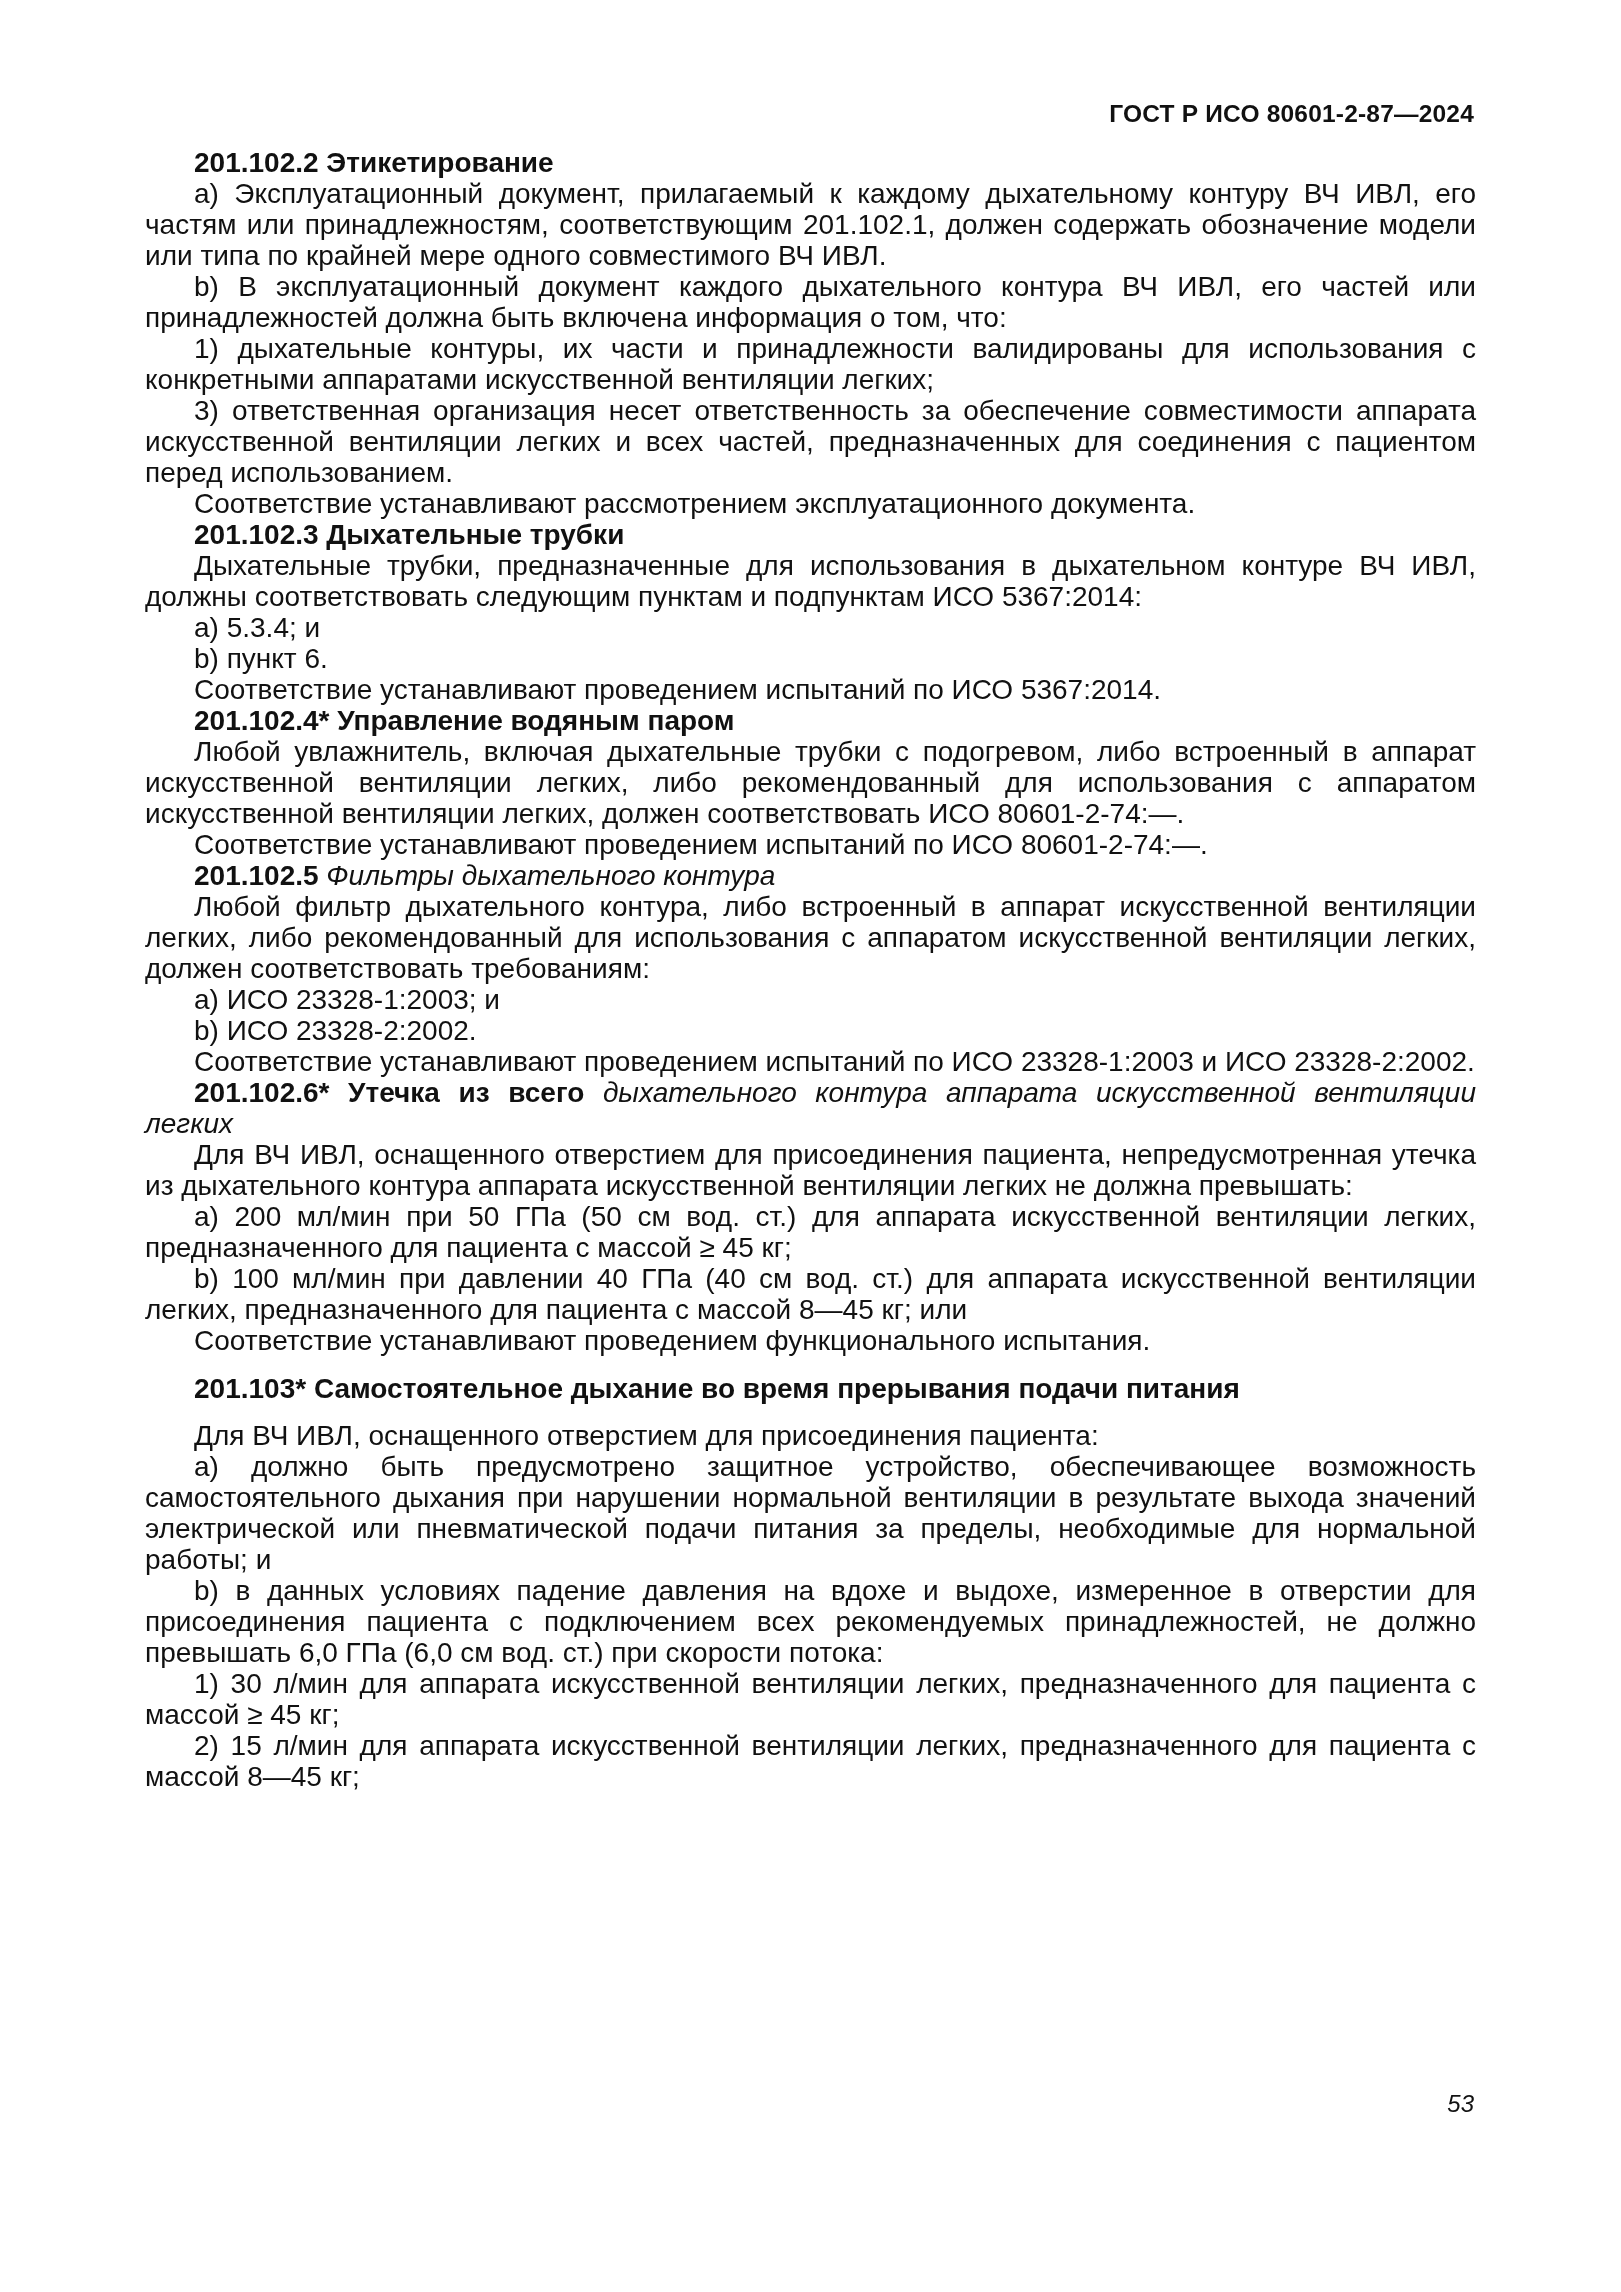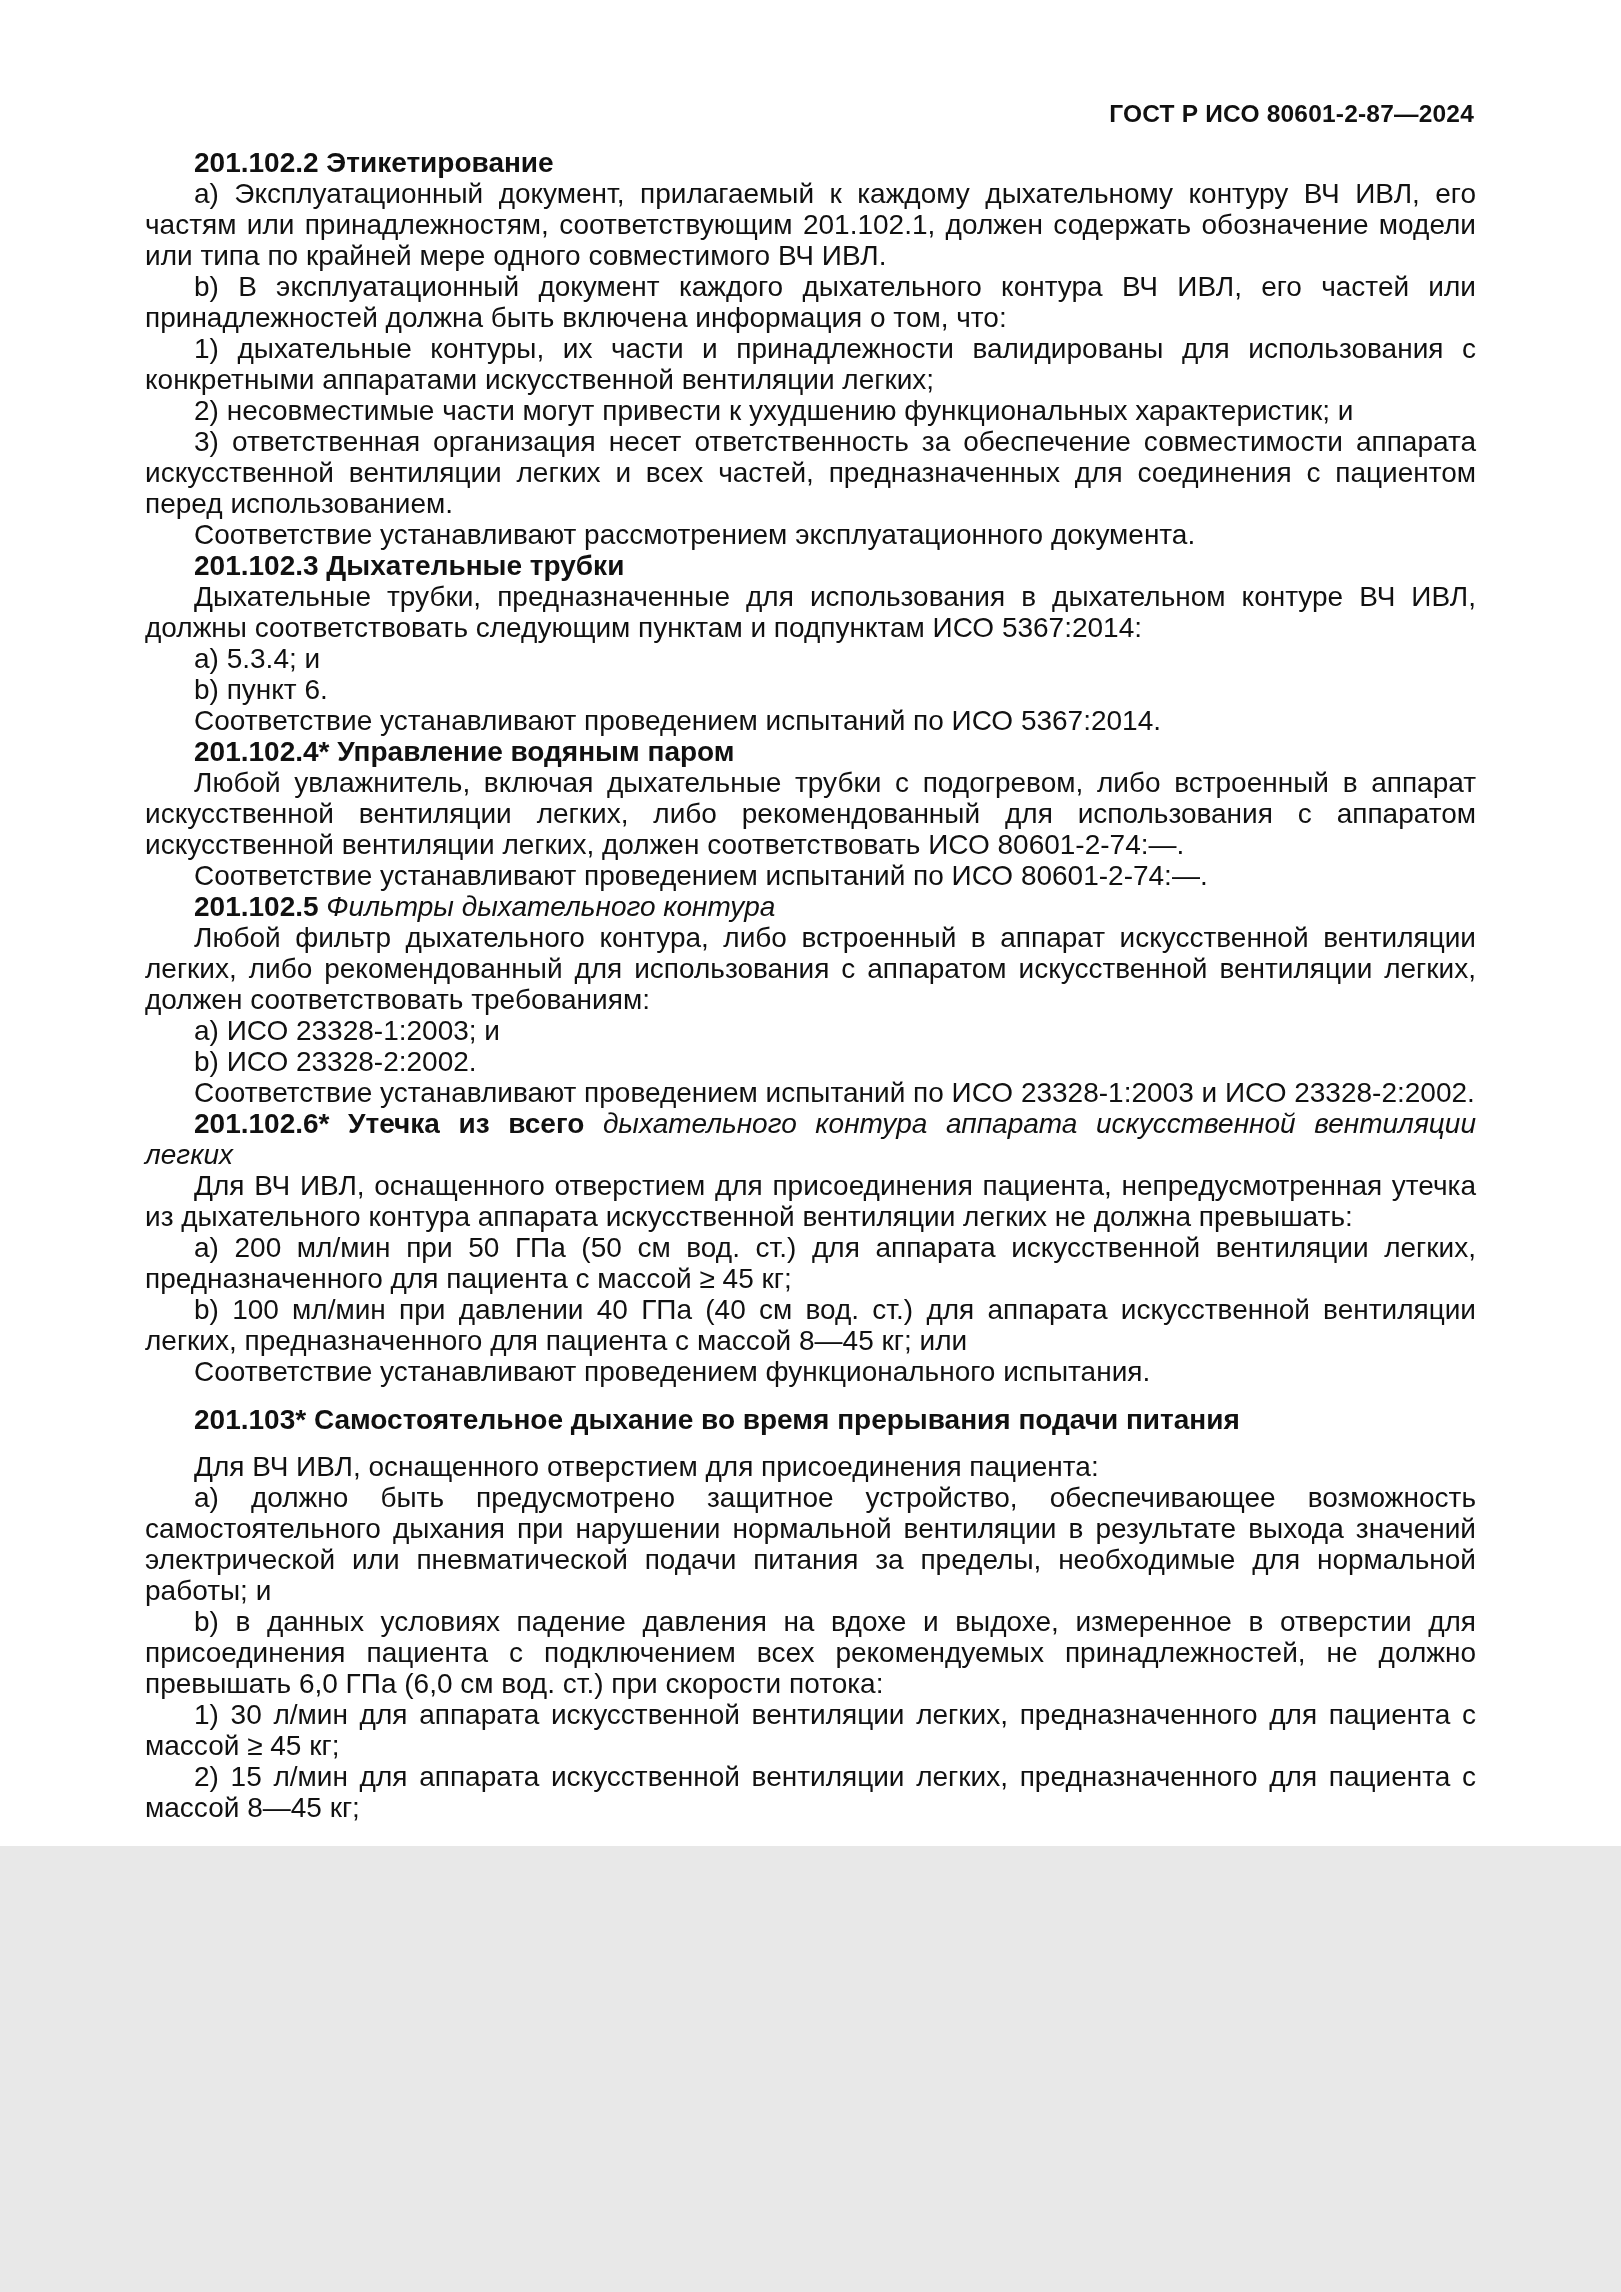--- a/index.html
+++ b/index.html
@@ -3,21 +3,21 @@
 <meta charset="utf-8">
 <style>
   html, body {
     margin: 0;
     padding: 0;
     background: #e8e8e8;
   }
   .page {
     position: relative;
     width: 1621px;
-    height: 1846px;
+    height: 2292px;
     margin: 0 auto;
     background: #ffffff;
     font-family: "Liberation Sans", sans-serif;
     color: #111111;
     overflow: hidden;
   }
   .doc-header {
     position: absolute;
     top: 100px;
     right: 147px;
@@ -58,21 +58,20 @@
 <body>
 
 <div class="page">
   <div class="doc-header">ГОСТ Р ИСО 80601-2-87—2024</div>
 
   <div class="doc-content">
       <p class="para h"><span class="s-b">201.102.2 Этикетирование</span></p>
       <p class="para p"><span class="s-n">a) </span><span class="s-i">Эксплуатационный документ</span><span class="s-n">, прилагаемый к каждому </span><span class="s-i">дыхательному контуру ВЧ ИВЛ</span><span class="s-n">, его частям или </span><span class="s-i">принадлежностям</span><span class="s-n">, соответствующим 201.102.1, должен содержать </span><span class="s-i">обозначение модели или типа</span><span class="s-n"> по крайней мере одного совместимого </span><span class="s-i">ВЧ ИВЛ</span><span class="s-n">.</span></p>
       <p class="para p"><span class="s-n">b) В </span><span class="s-i">эксплуатационный документ</span><span class="s-n"> каждого </span><span class="s-i">дыхательного контура ВЧ ИВЛ</span><span class="s-n">, его частей или </span><span class="s-i">принадлежностей</span><span class="s-n"> должна быть включена информация о том, что:</span></p>
       <p class="para p"><span class="s-n">1) дыхательные контуры, их части и </span><span class="s-i">принадлежности</span><span class="s-n"> валидированы для использования с конкретными </span><span class="s-i">аппаратами искусственной вентиляции легких;</span></p>
-      <p class="para p"><span class="s-n">2) несовместимые части могут привести к ухудшению функциональных характеристик; и</span></p>
       <p class="para p"><span class="s-n">3) </span><span class="s-i">ответственная организация</span><span class="s-n"> несет ответственность за обеспечение совместимости </span><span class="s-i">аппарата искусственной вентиляции легких</span><span class="s-n"> и всех частей, предназначенных для соединения с </span><span class="s-i">пациентом</span><span class="s-n"> перед использованием.</span></p>
       <p class="para p"><span class="s-i">Соответствие устанавливают рассмотрением эксплуатационного документа.</span></p>
       <p class="para h"><span class="s-b">201.102.3 Дыхательные трубки</span></p>
       <p class="para p"><span class="s-n">Дыхательные трубки, предназначенные для использования в </span><span class="s-i">дыхательном контуре ВЧ ИВЛ</span><span class="s-n">, должны соответствовать следующим пунктам и подпунктам ИСО 5367:2014:</span></p>
       <p class="para p"><span class="s-n">a) 5.3.4; и</span></p>
       <p class="para p"><span class="s-n">b) пункт 6.</span></p>
       <p class="para p"><span class="s-i">Соответствие устанавливают проведением испытаний по ИСО 5367:2014.</span></p>
       <p class="para h"><span class="s-b">201.102.4* Управление водяным паром</span></p>
       <p class="para p"><span class="s-n">Любой </span><span class="s-i">увлажнитель</span><span class="s-n">, включая дыхательные трубки с подогревом, либо встроенный в </span><span class="s-i">аппарат искусственной вентиляции легких</span><span class="s-n">, либо рекомендованный для использования с </span><span class="s-i">аппаратом искусственной вентиляции легких</span><span class="s-n">, должен соответствовать ИСО 80601-2-74:—.</span></p>
       <p class="para p"><span class="s-i">Соответствие устанавливают проведением испытаний по ИСО 80601-2-74:—.</span></p>

